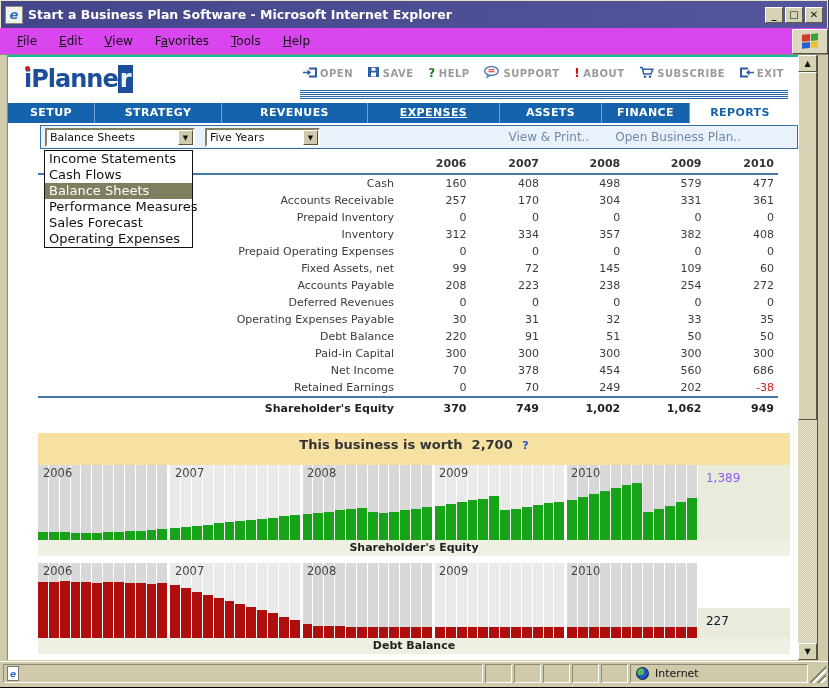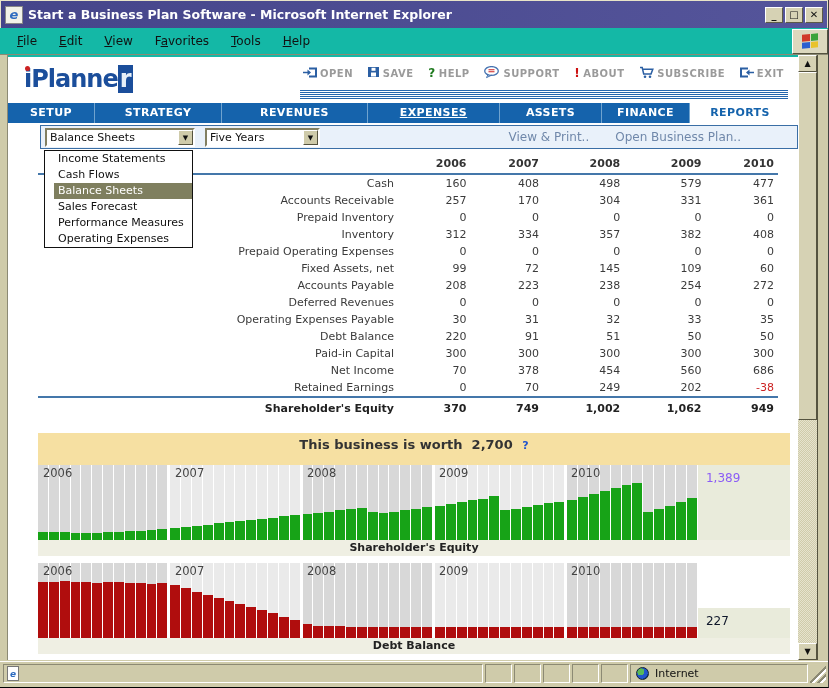--- a/index.html
+++ b/index.html
@@ -7,21 +7,21 @@
   .window { position:relative; width:829px; height:688px; background:#CFCBAA; border-right:1px solid #404040; border-bottom:1px solid #000; overflow:hidden; }
 
   
   .titlebar { height:28px; background:linear-gradient(90deg,#45458A,#55559B); display:flex; align-items:center; padding:0 4px; border:1px solid #E8E4C8; border-bottom:none; }
   .ie-icon { width:18px; height:18px; background:#F2F2E8; border:1px solid #888; margin-right:5px; display:flex; align-items:center; justify-content:center; font-weight:bold; font-style:italic; color:#2E6CC0; font-size:13px; }
   .title-text { color:#fff; font-weight:bold; font-size:12.5px; flex:1; white-space:nowrap; overflow:hidden; }
   .winbtns { display:flex; gap:2px; }
   .winbtn { width:18px; height:16px; background:#D6D2B4; border-top:1px solid #fff; border-left:1px solid #fff; border-right:1px solid #5C5A48; border-bottom:1px solid #5C5A48; font-size:10px; line-height:13px; text-align:center; font-weight:bold; color:#111; }
 
   
-  .menubar { height:27px; background:#14b8a6; display:flex; align-items:center; border-bottom:1px solid #8C8A74; padding-left:8px; }
+  .menubar { height:27px; background:#d946ef; display:flex; align-items:center; border-bottom:1px solid #8C8A74; padding-left:8px; }
   .menus { flex:1; display:flex; gap:4px; }
   .menu-item { font-size:12px; color:#111; padding:3px 9px; }
   .menu-item u { text-decoration:underline; }
   .winlogo { width:36px; height:25px; background:#DCD8BE; border-top:1px solid #fff; border-left:1px solid #fff; border-right:1px solid #55533F; border-bottom:1px solid #55533F; display:flex; align-items:center; justify-content:center; }
   .flag { width:16px; height:14px; display:grid; grid-template-columns:1fr 1fr; grid-template-rows:1fr 1fr; gap:1px; transform:skewY(-6deg); }
   .flag i { display:block; }
   .flag i:nth-child(1){background:#D03A2A;} .flag i:nth-child(2){background:#3AA33A;}
   .flag i:nth-child(3){background:#2A5FD0;} .flag i:nth-child(4){background:#E8C22A;}
 
   
@@ -51,21 +51,21 @@
   .filterbar { position:relative; margin:2px 0 0 32px; width:758px; height:24px; background:#E9F1FA; border:1px solid #3A6EA5; display:flex; align-items:center; padding:0 56px 0 4px; }
   .combo { display:flex; width:150px; height:19px; border-top:2px solid #827F61; border-left:2px solid #827F61; border-bottom:2px solid #FFF; border-right:2px solid #FFF; background:#fff; margin-right:10px; }
   .combo.small { width:115px; }
   .combo-text { flex:1; font-size:11px; color:#111; padding:1px 3px; white-space:nowrap; overflow:hidden; }
   .combo-btn { width:15px; background:#CFCBAA; border-top:1px solid #fff; border-left:1px solid #fff; border-right:1px solid #55533F; border-bottom:1px solid #55533F; font-size:7px; color:#111; text-align:center; line-height:14px; }
   .flink { font-size:12px; color:#7088AA; white-space:nowrap; }
   .flink1 { margin-left:auto; margin-right:26px; }
 
   
   .droplist { position:absolute; left:36px; top:95px; width:149px; background:#fff; border:1px solid #111; z-index:30; }
-  .dropitem { font-size:11px; color:#111; height:16px; line-height:16px; padding-left:4px; white-space:nowrap;margin-left:9px; }
+  .dropitem { font-size:13px; color:#111; height:16px; line-height:16px; padding-left:4px; white-space:nowrap; }
   .dropitem.sel { background:#7F7F5F; color:#fff; }
 
   
   .fin-table { position:absolute; left:30px; top:100px; width:740px; border-collapse:collapse; font-size:11px; color:#3B3B3B; }
   .fin-table td, .fin-table th { text-align:right; padding:2px 4px 2px 0; white-space:nowrap; height:13px; }
   .fin-table th { font-weight:bold; color:#333; border-bottom:2px solid #4477AA; padding-bottom:3px; }
   .fin-table .lbl { width:360px; }
   .fin-table td.neg { color:#C22; }
   .fin-table tr.total td { font-weight:bold; color:#222; border-top:2px solid #4477AA; padding-top:4px; }
 
@@ -215,22 +215,22 @@
           <span class="combo-btn">▼</span>
         </div>
         <span class="flink flink1">View &amp; Print..</span>
         <span class="flink">Open Business Plan..</span>
       </div>
 
       <div class="droplist">
           <div class="dropitem">Income Statements</div>
           <div class="dropitem">Cash Flows</div>
           <div class="dropitem sel">Balance Sheets</div>
+          <div class="dropitem">Performance Measures</div>
           <div class="dropitem">Sales Forecast</div>
-          <div class="dropitem">Performance Measures</div>
           <div class="dropitem">Operating Expenses</div>
         </div>
 
       <table class="fin-table">
         <thead>
             <tr>
               <th class="lbl"></th>
               <th>2006</th>
               <th>2007</th>
               <th>2008</th>

